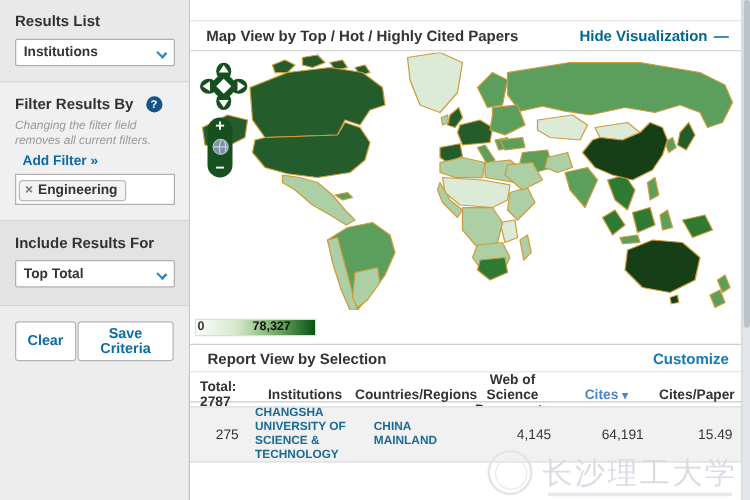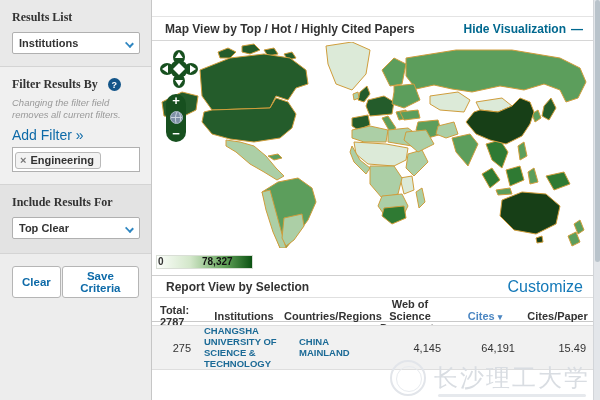--- a/index.html
+++ b/index.html
@@ -7,28 +7,28 @@
   body { font-family:"Liberation Sans", sans-serif; background:#fff; overflow:hidden; position:relative; }
   .app { position:absolute; inset:0; width:600px; height:400px; background:#fff; }
 
   
   .sidebar { position:absolute; left:0; top:0; width:152px; height:400px; background:#ededed; border-right:1px solid #c6c6c6; }
   .sb-section { padding:10px 12px; }
   .sb-s1 { background:#e9e9e9; border-bottom:1px solid #d4d4d4; padding-bottom:12px; }
   .sb-s2 { background:#f0f0f0; border-bottom:1px solid #d4d4d4; padding-bottom:12px; }
   .sb-s3 { background:#e3e3e3; border-bottom:1px solid #d4d4d4; padding-bottom:14px; }
   .sb-s4 { background:#ededed; padding-top:12px; }
-  .sb-heading { font-size:12px; font-weight:bold; color:#333; margin-bottom:7px;font-family:Liberation Serif, serif; }
+  .sb-heading { font-size:12px; font-weight:bold; color:#333; margin-bottom:7px; }
   .dropdown { position:relative; width:128px; height:22px; background:#fff; border:1px solid #b0b0b0; border-radius:2px; display:flex; align-items:center; padding:0 20px 0 6px; cursor:pointer; }
   .dropdown .dd-value { font-size:11px; color:#333; font-weight:bold; white-space:nowrap; overflow:hidden; }
   .chevron { position:absolute; right:6px; top:7px; width:7px; height:7px; border-right:2px solid #2e86c1; border-bottom:2px solid #2e86c1; transform:rotate(45deg) scaleY(.8); }
   .filter-title-row { display:flex; align-items:center; gap:10px; margin-bottom:5px; }
   .help-icon { width:13px; height:13px; border-radius:50%; background:#135589; color:#fff; font-size:9px; font-weight:bold; display:flex; align-items:center; justify-content:center; cursor:pointer; }
-  .sb-note { font-size:9.5px; font-style:italic; color:#999; line-height:1.25; margin-bottom:5px; }
-  .add-filter { font-size:14px; font-weight:normal; color:#0d6aa8; text-decoration:none; display:inline-block; margin-bottom:4px; cursor:pointer; }
+  .sb-note { font-size:9.5px; font-style:italic; color:#999; line-height:1.25; }
+  .add-filter { font-size:11px; font-weight:bold; color:#0d6aa8; text-decoration:none; display:inline-block; margin-bottom:4px; cursor:pointer;margin-left:6px; }
   .filter-box { width:128px; min-height:25px; background:#fff; border:1px solid #b0b0b0; padding:2px; }
   .filter-tag { display:inline-flex; align-items:center; gap:4px; border:1px solid #b9b9b9; border-radius:3px; background:#f3f3f3; padding:1px 6px 2px 4px; cursor:pointer; }
   .tag-x { color:#777; font-size:11px; font-weight:bold; line-height:1; }
   .tag-label { font-size:11px; font-weight:bold; color:#333; }
   .sb-buttons { display:flex; gap:1px; }
   .sb-btn { background:#fff; border:1px solid #b5b5b5; border-radius:3px; color:#0d6aa8; font-weight:bold; font-size:11.5px; padding:3px 9px; cursor:pointer; font-family:"Liberation Sans",sans-serif; }
 
   
   .main { position:absolute; left:152px; top:8px; width:441px; height:400px; background:#fff; }
   .map-header { position:absolute; left:0; top:8px; width:441px; height:25px; border-top:1px solid #e4e4e4; border-bottom:1px solid #d6d6d6; display:flex; align-items:center; justify-content:space-between; padding:0 10px 0 13px; background:#fff; }
@@ -46,21 +46,21 @@
   .globe-icon:before { content:""; position:absolute; left:4px; top:-1px; width:4px; height:13px; border:1px solid #c9d4de; border-radius:50%; }
   .globe-icon:after { content:""; position:absolute; left:0; top:5px; width:13px; height:1px; background:#c9d4de; }
 
   .legend { position:absolute; left:4px; top:247px; width:120px; height:15px; }
   .legend-bar { position:absolute; left:0; top:0; width:97px; height:14px; background:linear-gradient(to right,#fcfefb,#d3e7ca 35%,#68a75e 70%,#0b5212 100%); border:1px solid #d9ded6; }
   .legend-min { position:absolute; left:2px; top:1px; font-size:10px; font-weight:bold; color:#333; }
   .legend-max { position:absolute; left:46px; top:1px; font-size:10px; font-weight:bold; color:#111; }
 
   .report-header { position:absolute; left:0; top:267px; width:441px; height:23px; border-top:1px solid #cfcfcf; border-bottom:1px solid #e0e0e0; display:flex; align-items:center; justify-content:space-between; padding:0 10px 0 14px; background:#fff; }
   .report-title { font-size:12px; font-weight:bold; color:#333; }
-  .customize-link { font-size:16px; color:#1479b8; text-decoration:none; cursor:pointer; }
+  .customize-link { font-size:12px; color:#1479b8; text-decoration:none; cursor:pointer;font-weight:bold; }
 
   .tbl-grid { display:grid; grid-template-columns:52px 80px 88px 76px 74px 71px; }
   .thead { position:absolute; left:0; top:290px; width:441px; height:24px; border-bottom:1px solid #c9c9c9; align-items:center; background:#fff; }
   .th { font-size:11px; font-weight:bold; color:#333; text-align:center; line-height:1.1; }
   .th-total { text-align:left; padding-left:8px; }
   .th-cites { color:#4b86c2; cursor:pointer; }
   .sort-arrow { font-size:9px; color:#4b86c2; }
   .trow { position:absolute; left:0; top:317px; width:441px; height:45px; background:#f1f1f1; border-top:1px solid #dedede; border-bottom:1px solid #dedede; align-items:center; }
   .td { font-size:11px; color:#333; }
   .td-num { text-align:right; padding-right:7px; }
@@ -102,21 +102,21 @@
         <span class="filter-tag">
           <span class="tag-x">×</span>
           <span class="tag-label">Engineering</span>
         </span>
       </div>
     </div>
 
     <div class="sb-section sb-s3">
       <div class="sb-heading">Include Results For</div>
       <div class="dropdown">
-        <span class="dd-value">Top Clear</span>
+        <span class="dd-value">Top Total</span>
         <span class="chevron"></span>
       </div>
     </div>
 
     <div class="sb-section sb-s4">
       <div class="sb-buttons">
         <button class="sb-btn">Clear</button>
         <button class="sb-btn">Save Criteria</button>
       </div>
     </div>

